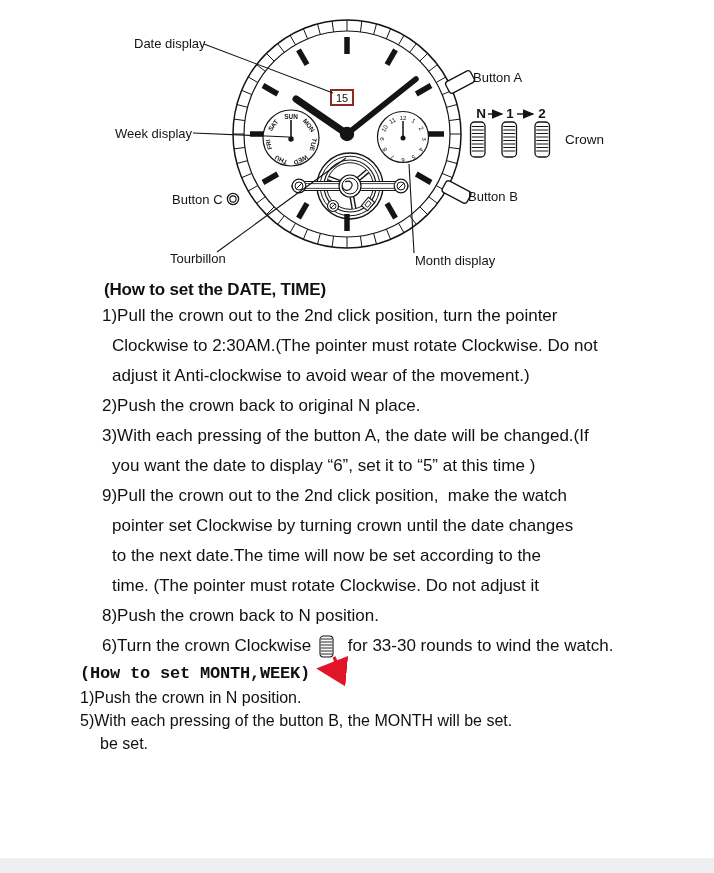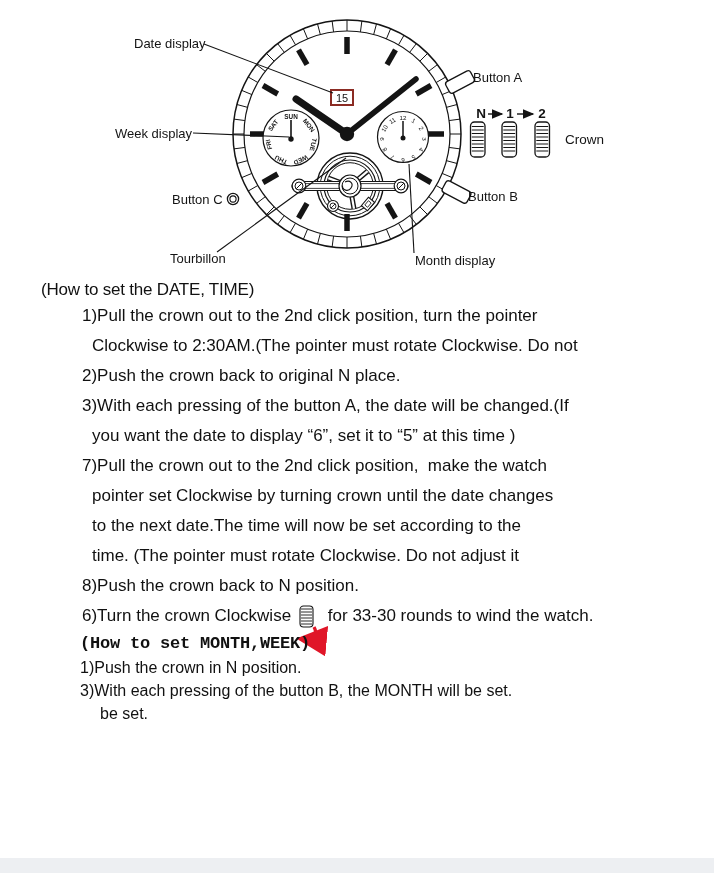--- a/index.html
+++ b/index.html
@@ -3,23 +3,23 @@
 <meta charset="utf-8">
 <style>
   html,body{margin:0;padding:0;background:#ffffff;}
   .page{position:relative;width:714px;height:873px;background:#fff;overflow:hidden;
         font-family:"Liberation Sans", sans-serif;color:#111;}
   .diagram{display:block;width:714px;height:272px;}
   svg text{font-family:"Liberation Sans", sans-serif;fill:#141414;}
   .callout{font-size:13px;}
   .crownlbl{font-size:13.5px;}
   .poslbl{font-size:13.5px;font-weight:bold;}
-  .h1{margin:7px 0 0 41px;font-size:17px;font-weight:normal;line-height:22px;letter-spacing:-0.2px;white-space:pre;}
+  .h1{margin:7px 0 0 104px;font-size:17px;font-weight:bold;line-height:22px;letter-spacing:-0.2px;white-space:pre;}
   .sec1{margin-left:82px;font-size:17px;}
-  .sec1 .line{line-height:30px;height:30px;white-space:pre;}
+  .sec1 .line{line-height:30px;height:30px;white-space:pre;margin-left:20px;}
   .sec2{margin-left:80px;font-size:16px;}
   .sec2 .line{line-height:23px;height:23px;white-space:pre;}
   .cont{padding-left:10px;}
   .cont2{padding-left:20px;}
   .h2{margin:0 0 0 80px;font-size:17px;font-weight:bold;line-height:25px;letter-spacing:-0.2px;white-space:pre;font-family:Liberation Mono, monospace;}
   .windline{line-height:30px;height:30px;white-space:pre;overflow:visible;}
   .windicon{vertical-align:-24px;margin:0 3px;overflow:visible;}
   .bottombar{position:absolute;left:0;bottom:0;width:714px;height:15px;background:#edeff2;}
 </style>
 </head>
@@ -243,24 +243,25 @@
     <text x="473" y="82" class="callout">Button A</text>
     <text x="468" y="201" class="callout">Button B</text>
     <text x="415" y="265" class="callout">Month display</text>
     <text x="565" y="144" class="crownlbl">Crown</text>
   </svg>
 
   <div class="h1">(How to set the DATE, TIME)</div>
   <div class="sec1">
     <div class="line">1)Pull the crown out to the 2nd click position, turn the pointer</div>
     <div class="line cont">Clockwise to 2:30AM.(The pointer must rotate Clockwise. Do not</div>
+    <div class="line cont">adjust it Anti-clockwise to avoid wear of the movement.)</div>
     <div class="line">2)Push the crown back to original N place.</div>
     <div class="line">3)With each pressing of the button A, the date will be changed.(If</div>
     <div class="line cont">you want the date to display “6”, set it to “5” at this time )</div>
-    <div class="line">7)Pull the crown out to the 2nd click position,  make the watch</div>
+    <div class="line">9)Pull the crown out to the 2nd click position,  make the watch</div>
     <div class="line cont">pointer set Clockwise by turning crown until the date changes</div>
     <div class="line cont">to the next date.The time will now be set according to the</div>
     <div class="line cont">time. (The pointer must rotate Clockwise. Do not adjust it</div>
     <div class="line">8)Push the crown back to N position.</div>
     <div class="line windline"><span>6)Turn the crown Clockwise</span><svg class="windicon" width="26" height="40" viewBox="0 0 26 40">
           <defs>
             <marker id="arrr" markerWidth="10" markerHeight="9" refX="7" refY="4.5" orient="auto">
               <path d="M0,0 L9,4.5 L0,9 z" fill="#e01628"></path>
             </marker>
           </defs>
@@ -273,18 +274,18 @@
             <line x1="7" y1="16" x2="18" y2="16"></line>
             <line x1="7" y1="19" x2="18" y2="19"></line>
           </g>
           <path id="windarrow" d="M20,22 C24,29 20,35 9,34" fill="none" stroke="#e01628" stroke-width="3.4" marker-end="url(#arrr)"></path>
         </svg><span> for 33-30 rounds to wind the watch.</span></div>
   </div>
 
   <div class="h2">(How to set MONTH,WEEK)</div>
   <div class="sec2">
     <div class="line">1)Push the crown in N position.</div>
-    <div class="line">3)With each pressing of the button B, the MONTH will be set.</div>
+    <div class="line">5)With each pressing of the button B, the MONTH will be set.</div>
     <div class="line cont2">be set.</div>
   </div>
 
   <div class="bottombar"></div>
 </div>
 
 </body></html>

